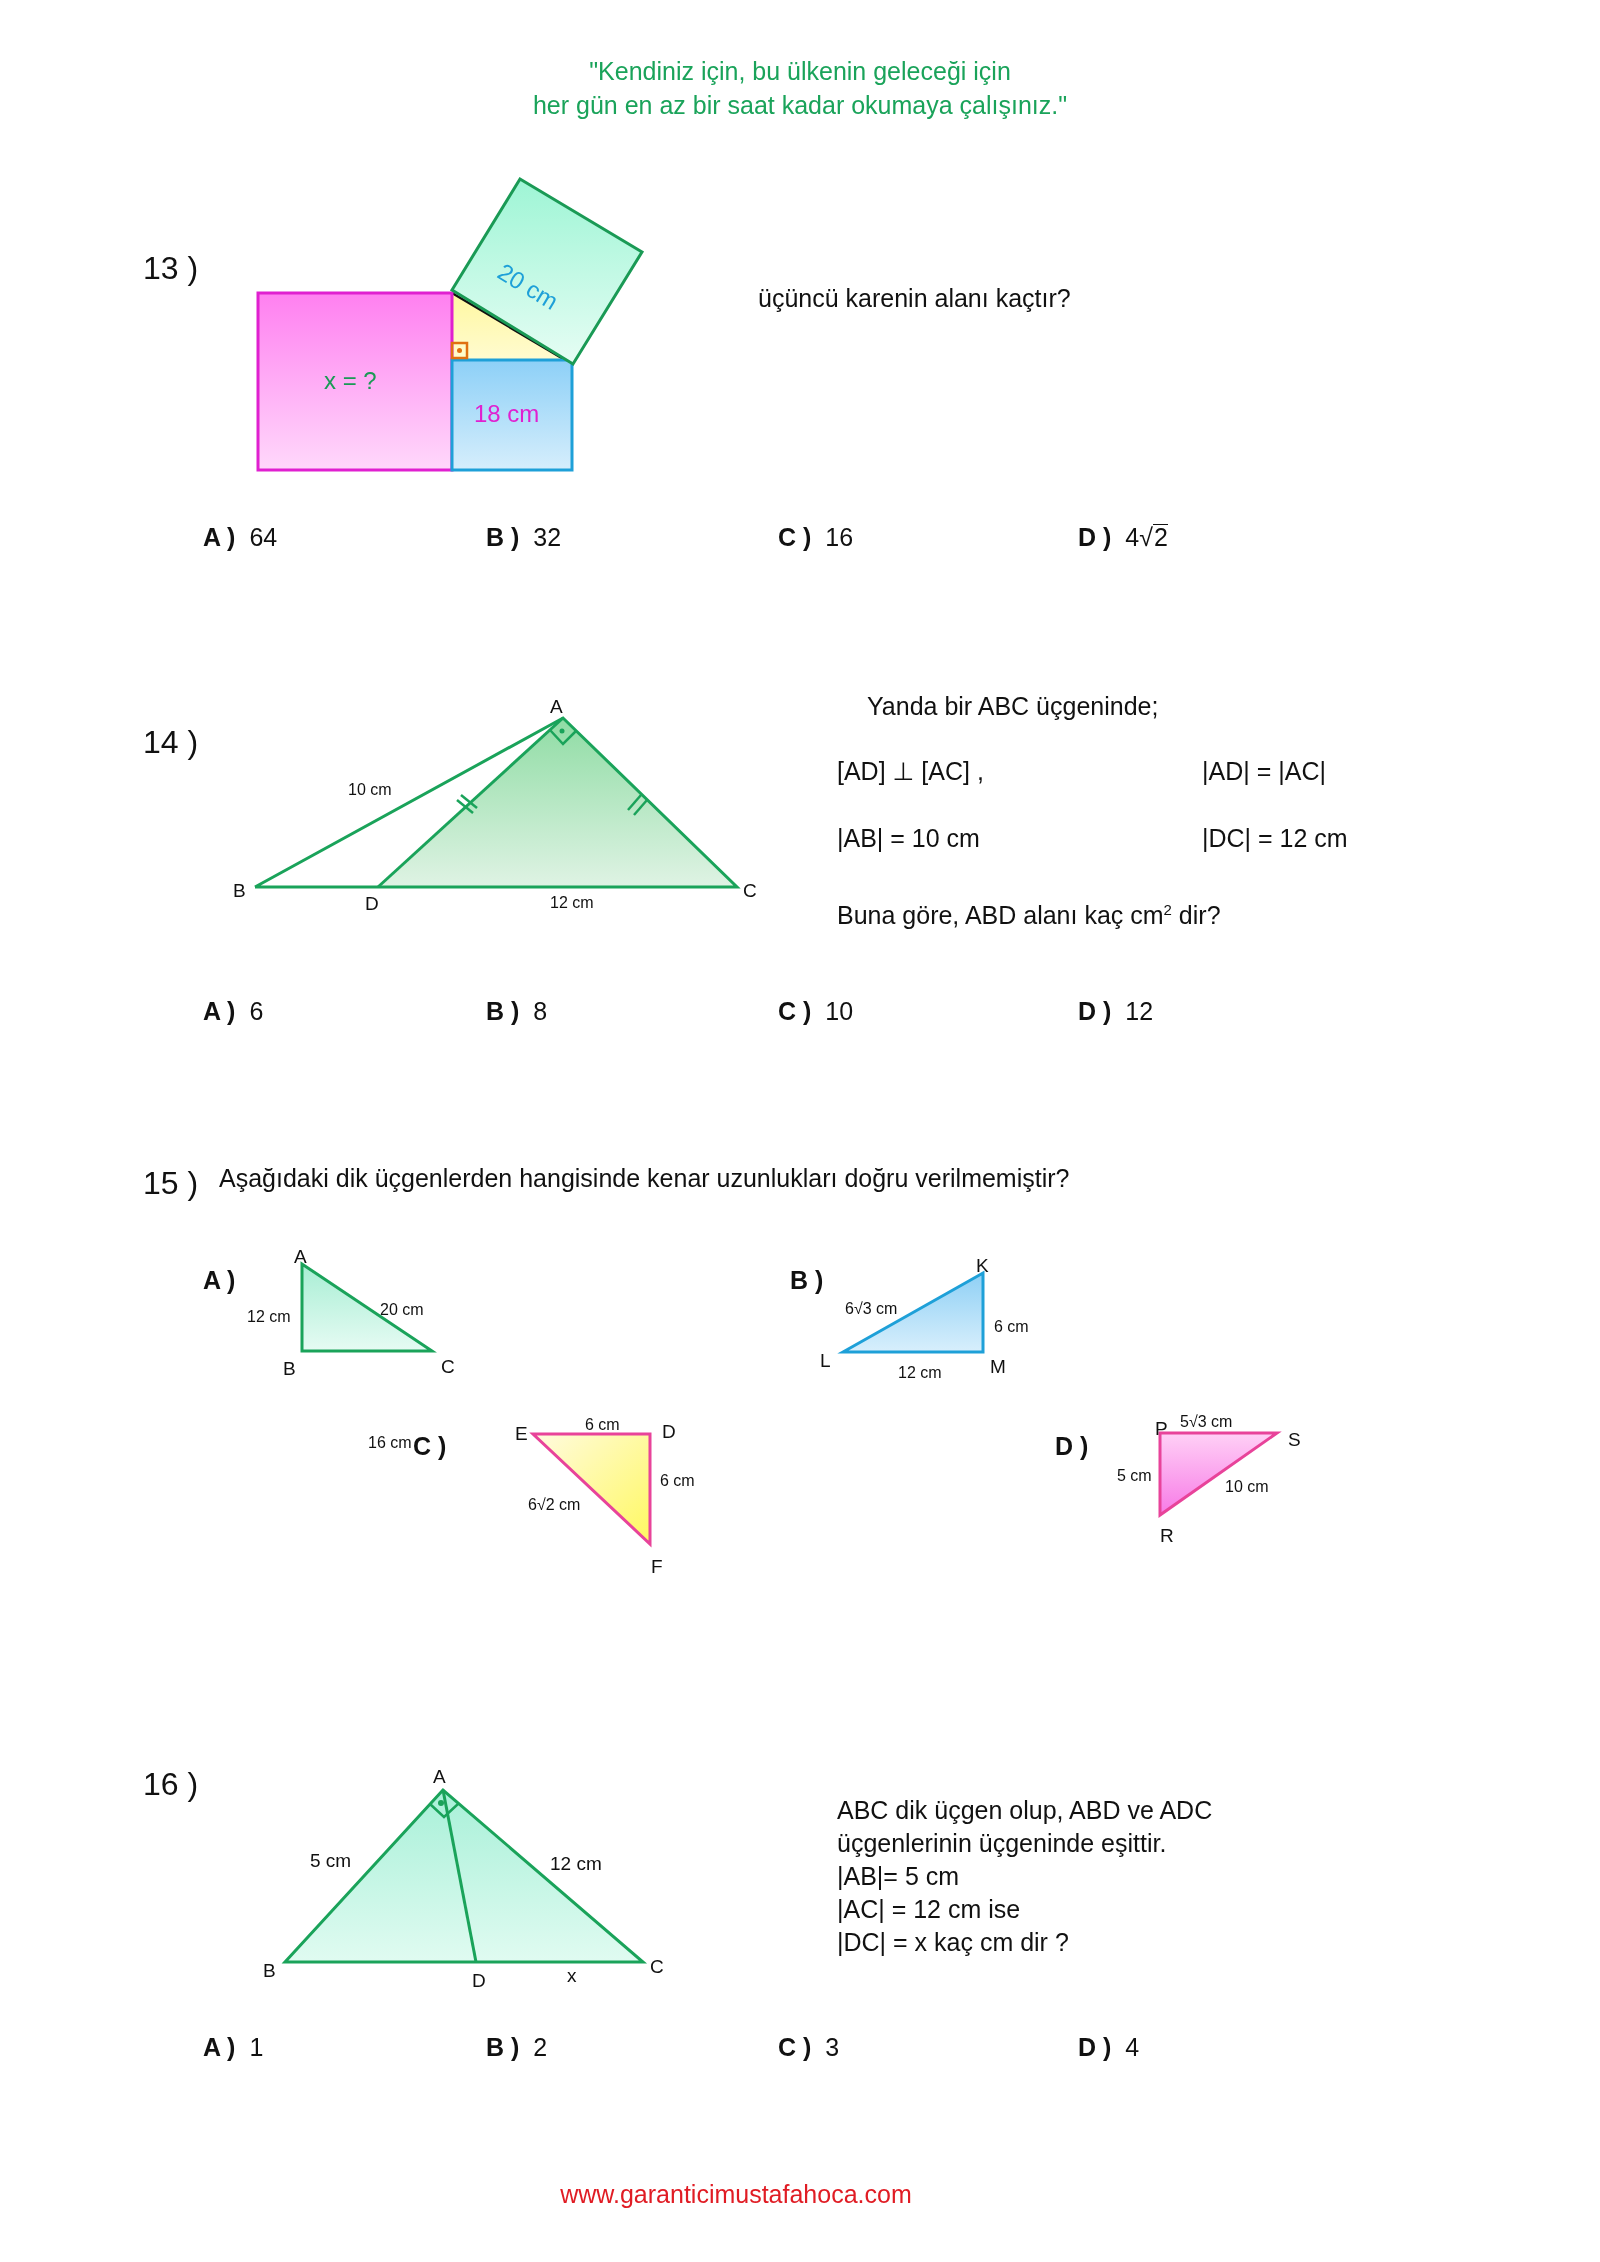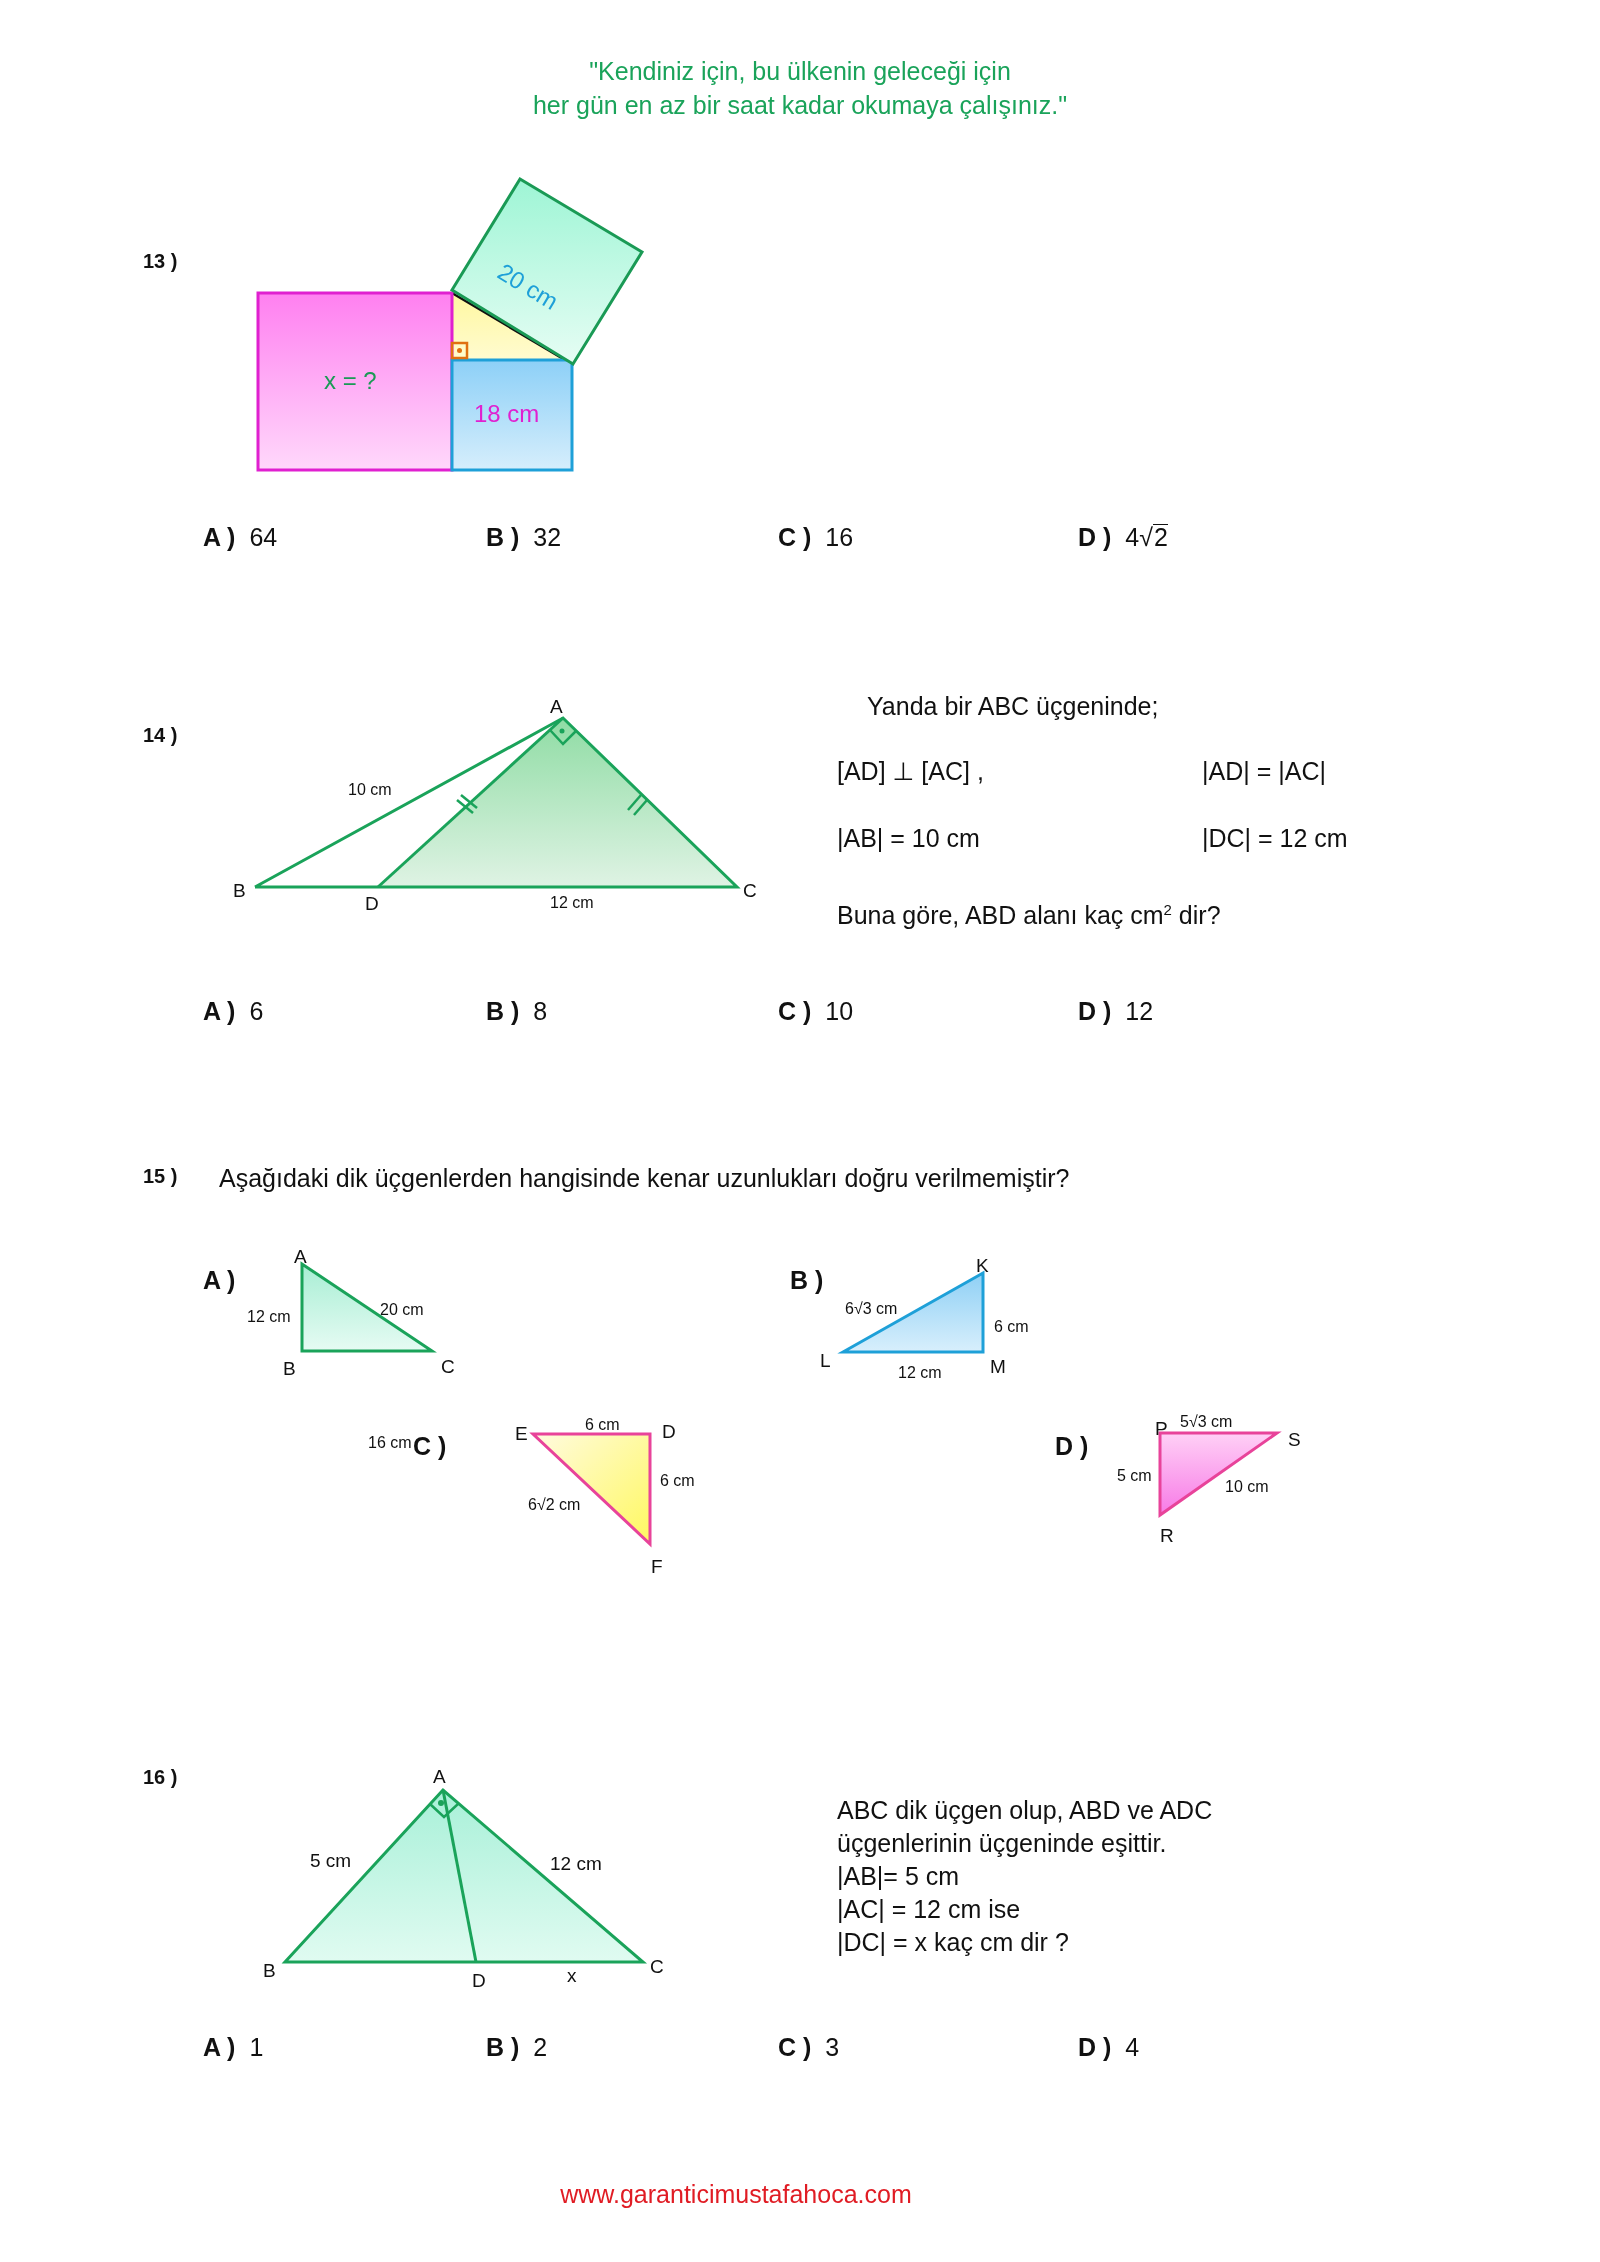--- a/index.html
+++ b/index.html
@@ -1,20 +1,20 @@
 <!DOCTYPE html>
 <html><head>
 <meta charset="utf-8">
 <style>
   html, body { margin: 0; padding: 0; background: #ffffff; }
   body { width: 1600px; height: 2262px; position: relative; overflow: hidden;
          font-family: "Liberation Sans", "DejaVu Sans", sans-serif; color: #111; }
   .abs { position: absolute; }
   .quote { left: 0; width: 1600px; text-align: center; color: #1aa35a; font-size: 25px; line-height: 34px; top: 54px; }
-  .qnum { font-weight: bold; font-size: 20px; }
+  .qnum { font-weight: normal; font-size: 32px; }
   .txt { font-size: 25px; line-height: 36px; }
   .opt { font-size: 25px; }
   .opt .ol { font-weight: bold; margin-right: 14px; }
   .sqrt { display: inline-block; border-top: 1.5px solid #111; padding-left: 1px; line-height: 1em; }
   sup { font-size: 0.6em; }
   .lbl { font-size: 19px; }
   .small { font-size: 16px; }
   .footer { left: 0; width: 1472px; text-align: center; color: #e01c24; font-size: 25px; top: 2180px; }
   svg { position: absolute; left: 0; top: 0; }
 </style>
@@ -116,20 +116,21 @@
     <polyline points="430,1804 444,1817 458,1804" fill="none" stroke="#1aa35a" stroke-width="2.5"></polyline>
     <circle cx="441" cy="1803" r="3" fill="#1aa35a"></circle>
   </g>
 </svg>
 
 <div class="abs" style="left:324px;top:367px;font-size:24px;color:#1a9a55;">x = ?</div>
 <div class="abs" style="left:507px;top:258px;font-size:24px;color:#1ea0d8;transform:rotate(31deg);transform-origin:0 0;">20 cm</div>
 <div class="abs" style="left:474px;top:400px;font-size:24px;color:#e020d0;">18 cm</div>
 
 <div class="abs txt" style="left:758px;top:280px;">
+  <div>üçüncü karenin alanı kaçtır?</div>
 </div>
 
 <div class="abs opt" style="left:203px;top:523px;"><span class="ol">A )</span><span>64</span></div>
 <div class="abs opt" style="left:486px;top:523px;"><span class="ol">B )</span><span>32</span></div>
 <div class="abs opt" style="left:778px;top:523px;"><span class="ol">C )</span><span>16</span></div>
 <div class="abs opt" style="left:1078px;top:523px;"><span class="ol">D )</span><span>4</span><span>√</span><span class="sqrt">2</span></div>
 
 <div class="abs qnum" style="left:143px;top:724px;">14 )</div>
 <div class="abs lbl" style="left:550px;top:696px;">A</div>
 <div class="abs lbl" style="left:233px;top:880px;">B</div>

